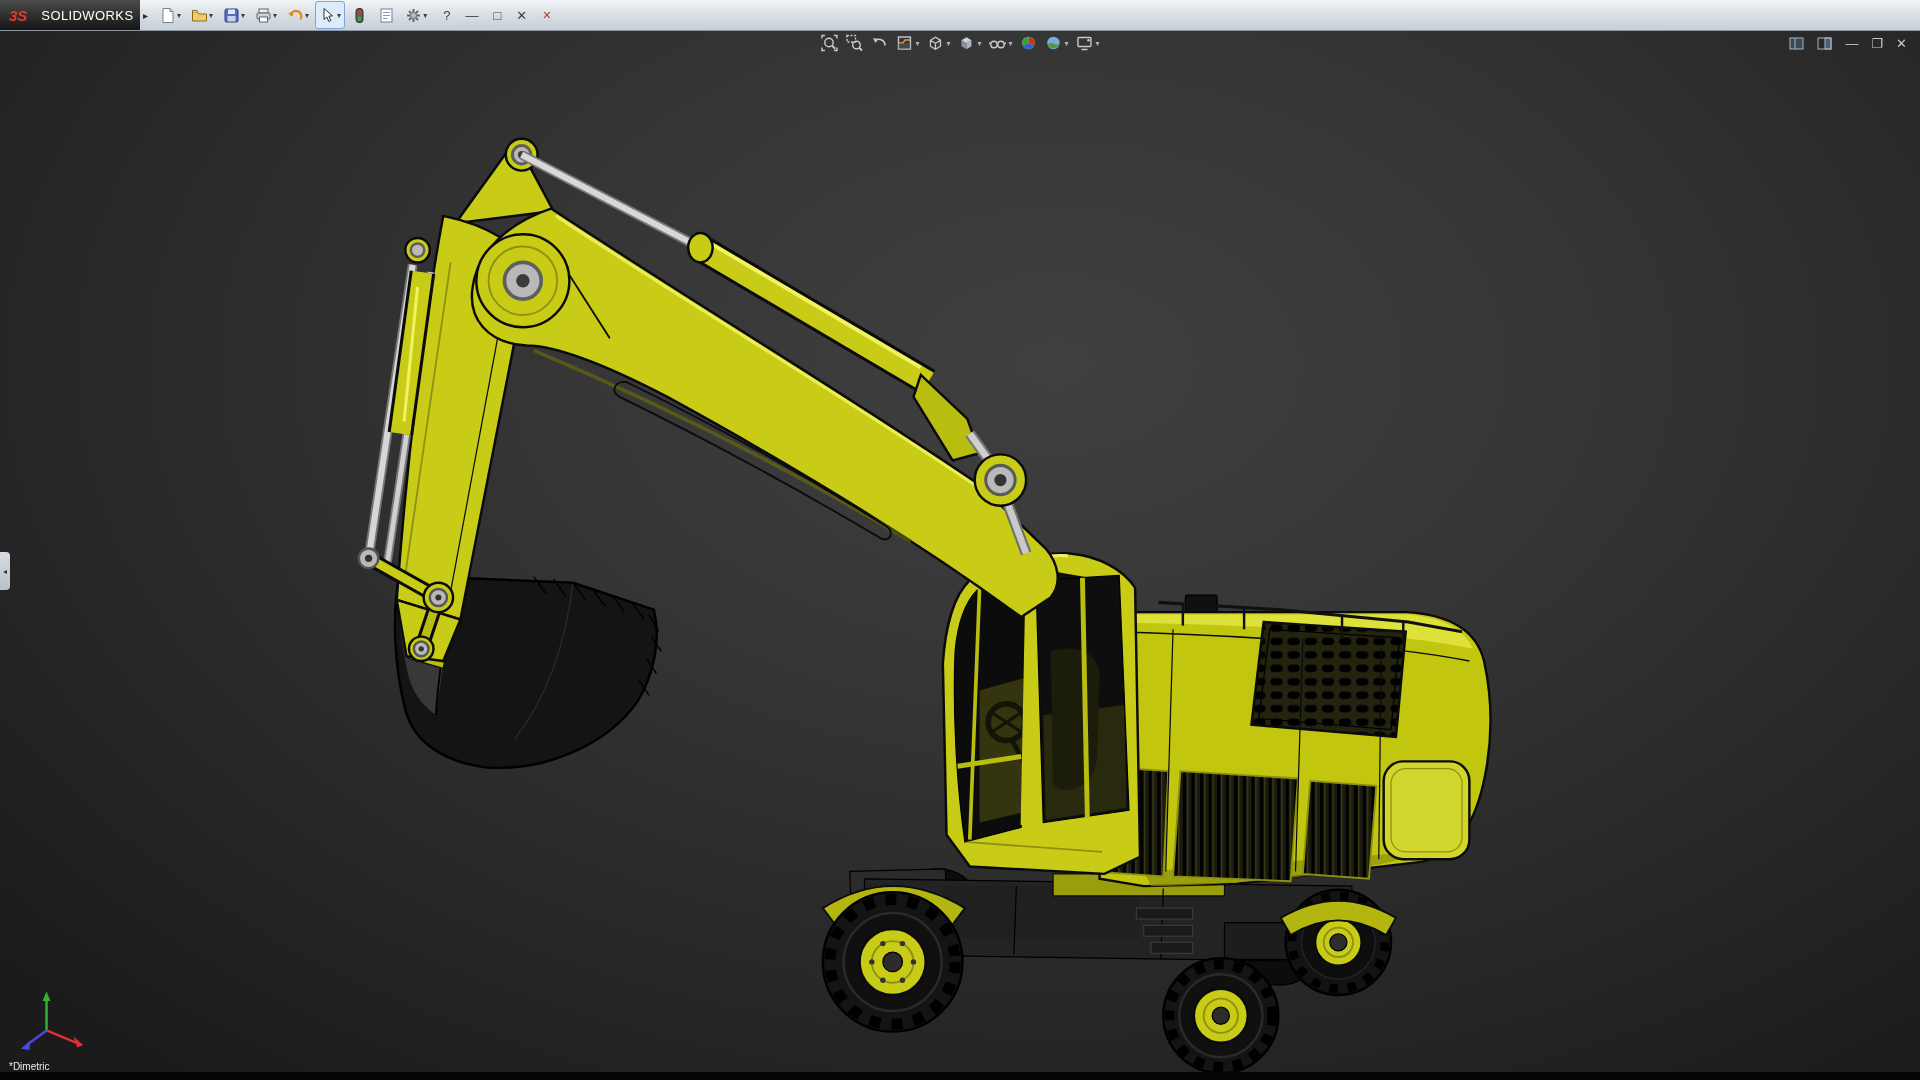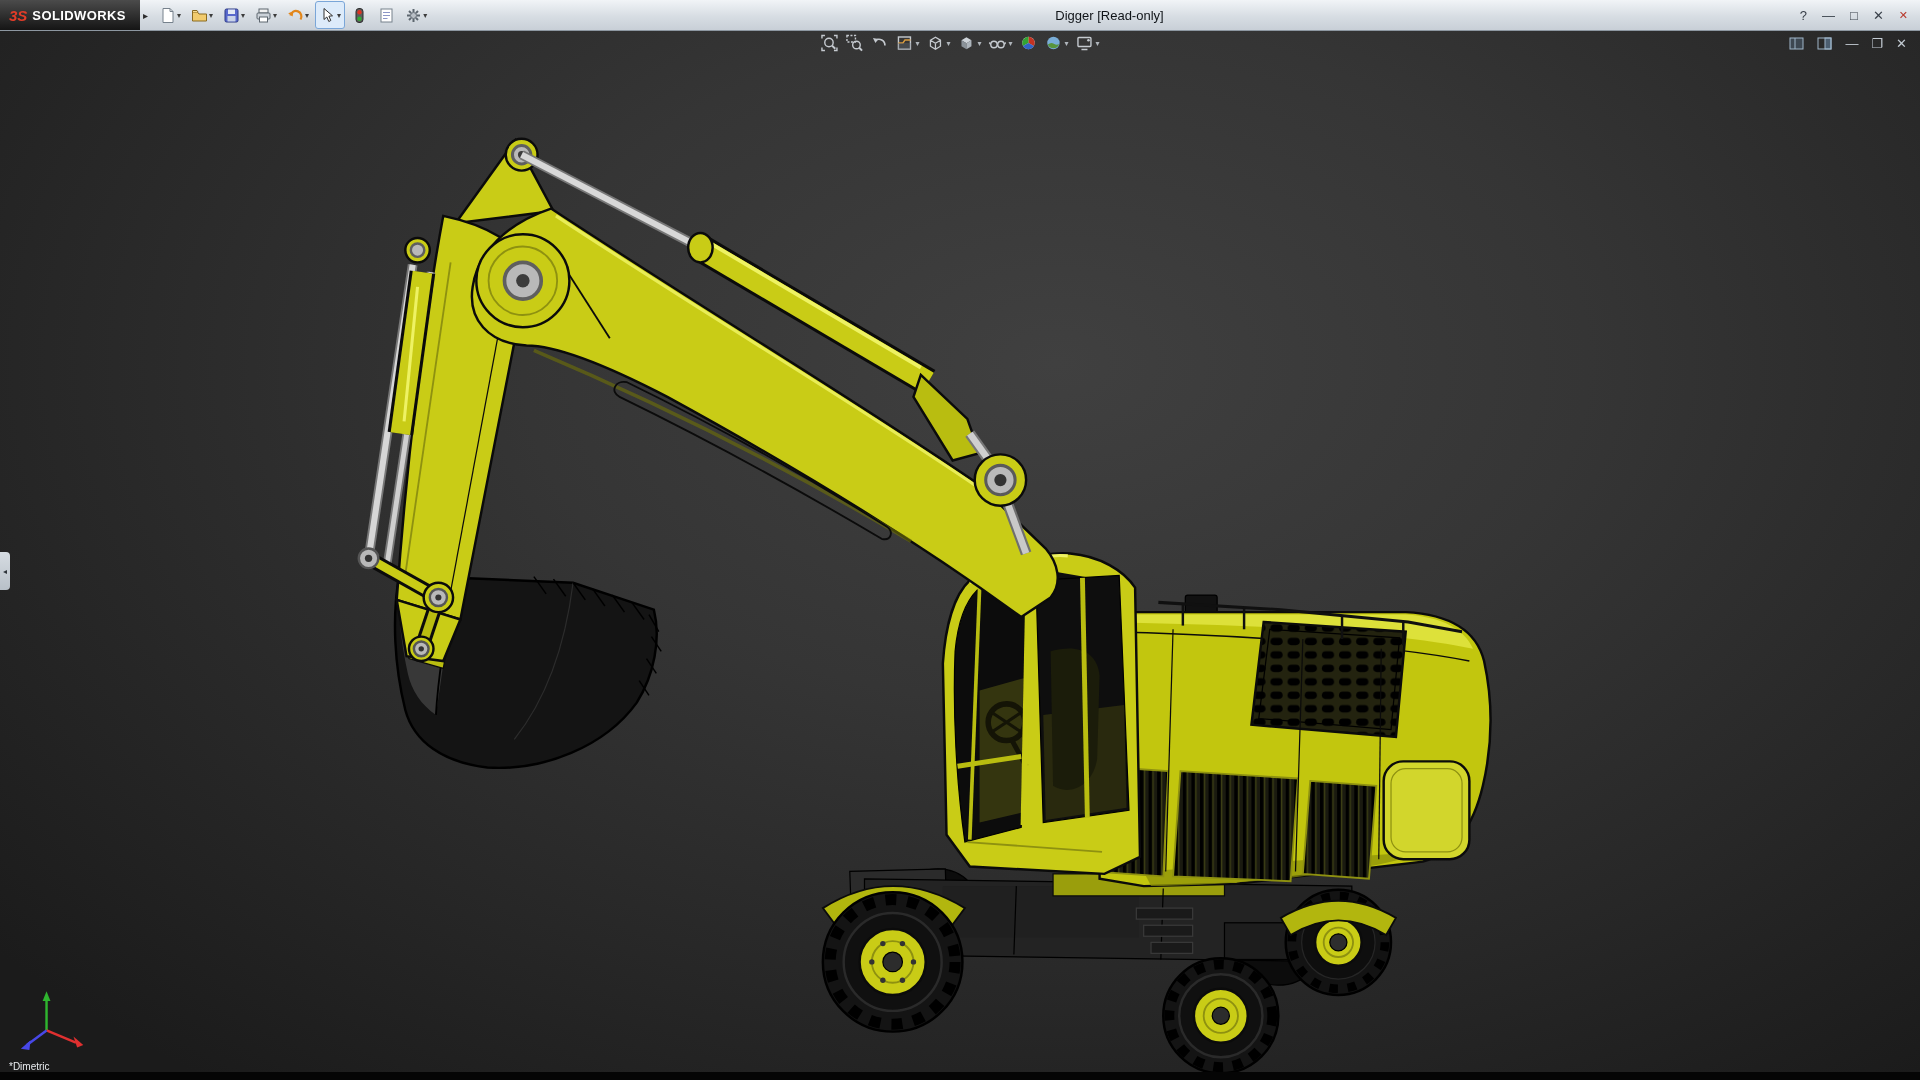--- a/index.html
+++ b/index.html
@@ -1,23 +1,23 @@
 <!DOCTYPE html>
 <html><head>
 <meta charset="utf-8">
 <style>
   html,body{margin:0;padding:0;background:#000;}
   body{width:1920px;height:1080px;overflow:hidden;font-family:"Liberation Sans",sans-serif;-webkit-user-select:none;user-select:none;}
   #app{position:relative;width:1920px;height:1080px;background:#000;}
 
   
   .titlebar{position:absolute;top:0;left:0;right:0;height:30px;background:linear-gradient(#f1f4f7,#d7dde3 55%,#c8cfd7);border-bottom:1px solid #8d97a1;display:flex;align-items:center;z-index:10;}
-  .logo-block{height:30px;width:140px;flex:0 0 auto;background:linear-gradient(#4b4b4b,#151515);display:flex;align-items:center;gap:5px;padding-left:9px;box-sizing:border-box;text-align:right;}
+  .logo-block{height:30px;width:140px;flex:0 0 auto;background:linear-gradient(#4b4b4b,#151515);display:flex;align-items:center;gap:14px;padding-left:9px;box-sizing:border-box;text-align:right;}
   .logo-mark{color:#e23c28;font-weight:bold;font-style:italic;font-size:15px;line-height:1;}
-  .logo-text{color:#ffffff;font-weight:bold;font-size:13px;letter-spacing:.4px;line-height:1;}
+  .logo-text{color:#ffffff;font-weight:normal;font-size:13px;letter-spacing:.4px;line-height:1;}
   .logo-expand{color:#2b2b2b;font-size:10px;margin:0 5px 0 3px;}
   .tb{display:flex;align-items:center;gap:2px;margin-left:2px;}
   .tb-btn{display:flex;align-items:center;height:26px;padding:0 3px;border-radius:3px;border:1px solid transparent;}
   .tb-btn.active{background:#ddebfa;border:1px solid #7aa6d8;}
   .chev{font-size:8px;color:#3c3c3c;margin-left:1px;}
   .win-title{flex:1;text-align:center;font-size:13px;color:#101418;white-space:nowrap;overflow:hidden;}
   .win-controls{display:flex;align-items:center;gap:15px;padding:0 12px;color:#3a414a;font-size:13px;flex:0 0 auto;}
   .win-controls span{line-height:1;}
   .wc-close-red{color:#b8372a;font-size:11px;}
 
@@ -112,21 +112,20 @@
       </div>
       <div class="tb-btn">
         <svg width="17" height="17">
             <path d="M8.5 2 v3 M8.5 15 v-3 M2 8.5 h3 M15 8.5 h-3 M4 4 l2.1 2.1 M13 13 l-2.1 -2.1 M13 4 l-2.1 2.1 M4 13 l2.1 -2.1" stroke="#5d666f" stroke-width="2" fill="none"></path>
             <circle cx="8.5" cy="8.5" r="3" fill="#b9bfc6" stroke="#5d666f"></circle>
           </svg>
         <span class="chev">▾</span>
       </div>
     </div>
 
-    <div class="win-title">Digger [Read-only]</div>
 
     <div class="win-controls">
       <span>?</span>
       <span>—</span>
       <span>□</span>
       <span>✕</span>
       <span class="wc-close-red">✕</span>
     </div>
   </div>
 

